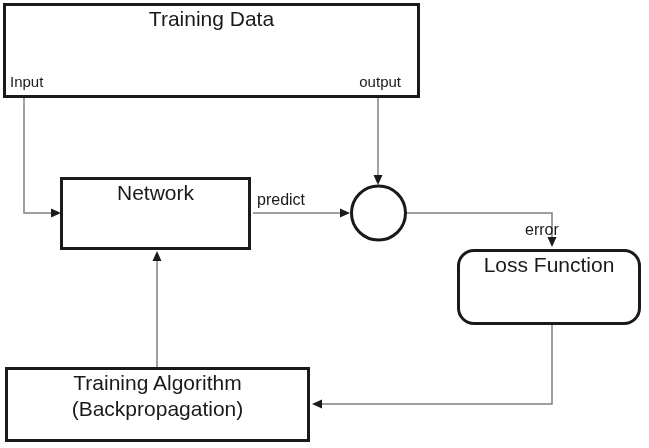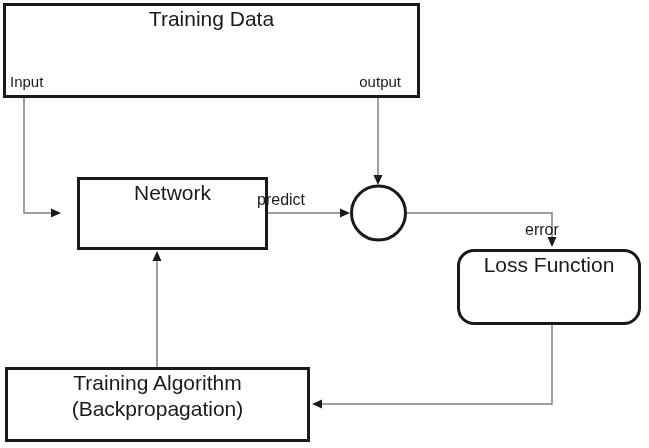--- a/index.html
+++ b/index.html
@@ -45,21 +45,21 @@
     align-items: flex-start;
     justify-content: center;
     text-align: center;
   }
   .box-label {
     font-size: 21px;
     line-height: 26px;
     white-space: pre-line;
   }
   .box-training-data   { left: 3px;   top: 3px;   width: 411px; height: 89px; }
-  .box-network         { left: 77px;  top: 177px; width: 185px; height: 67px; }
+  .box-network         { left: 60px;  top: 177px; width: 185px; height: 67px; }
   .box-loss-function   { left: 457px; top: 249px; width: 178px; height: 70px; border-radius: 17px; }
   .box-training-algo   { left: 5px;   top: 367px; width: 299px; height: 69px; }
 
   .corner-label {
     position: absolute;
     font-size: 15px;
     line-height: 18px;
   }
   .corner-label.input  { left: 4px;  bottom: 4px; }
   .corner-label.output { right: 16px; bottom: 4px; }

